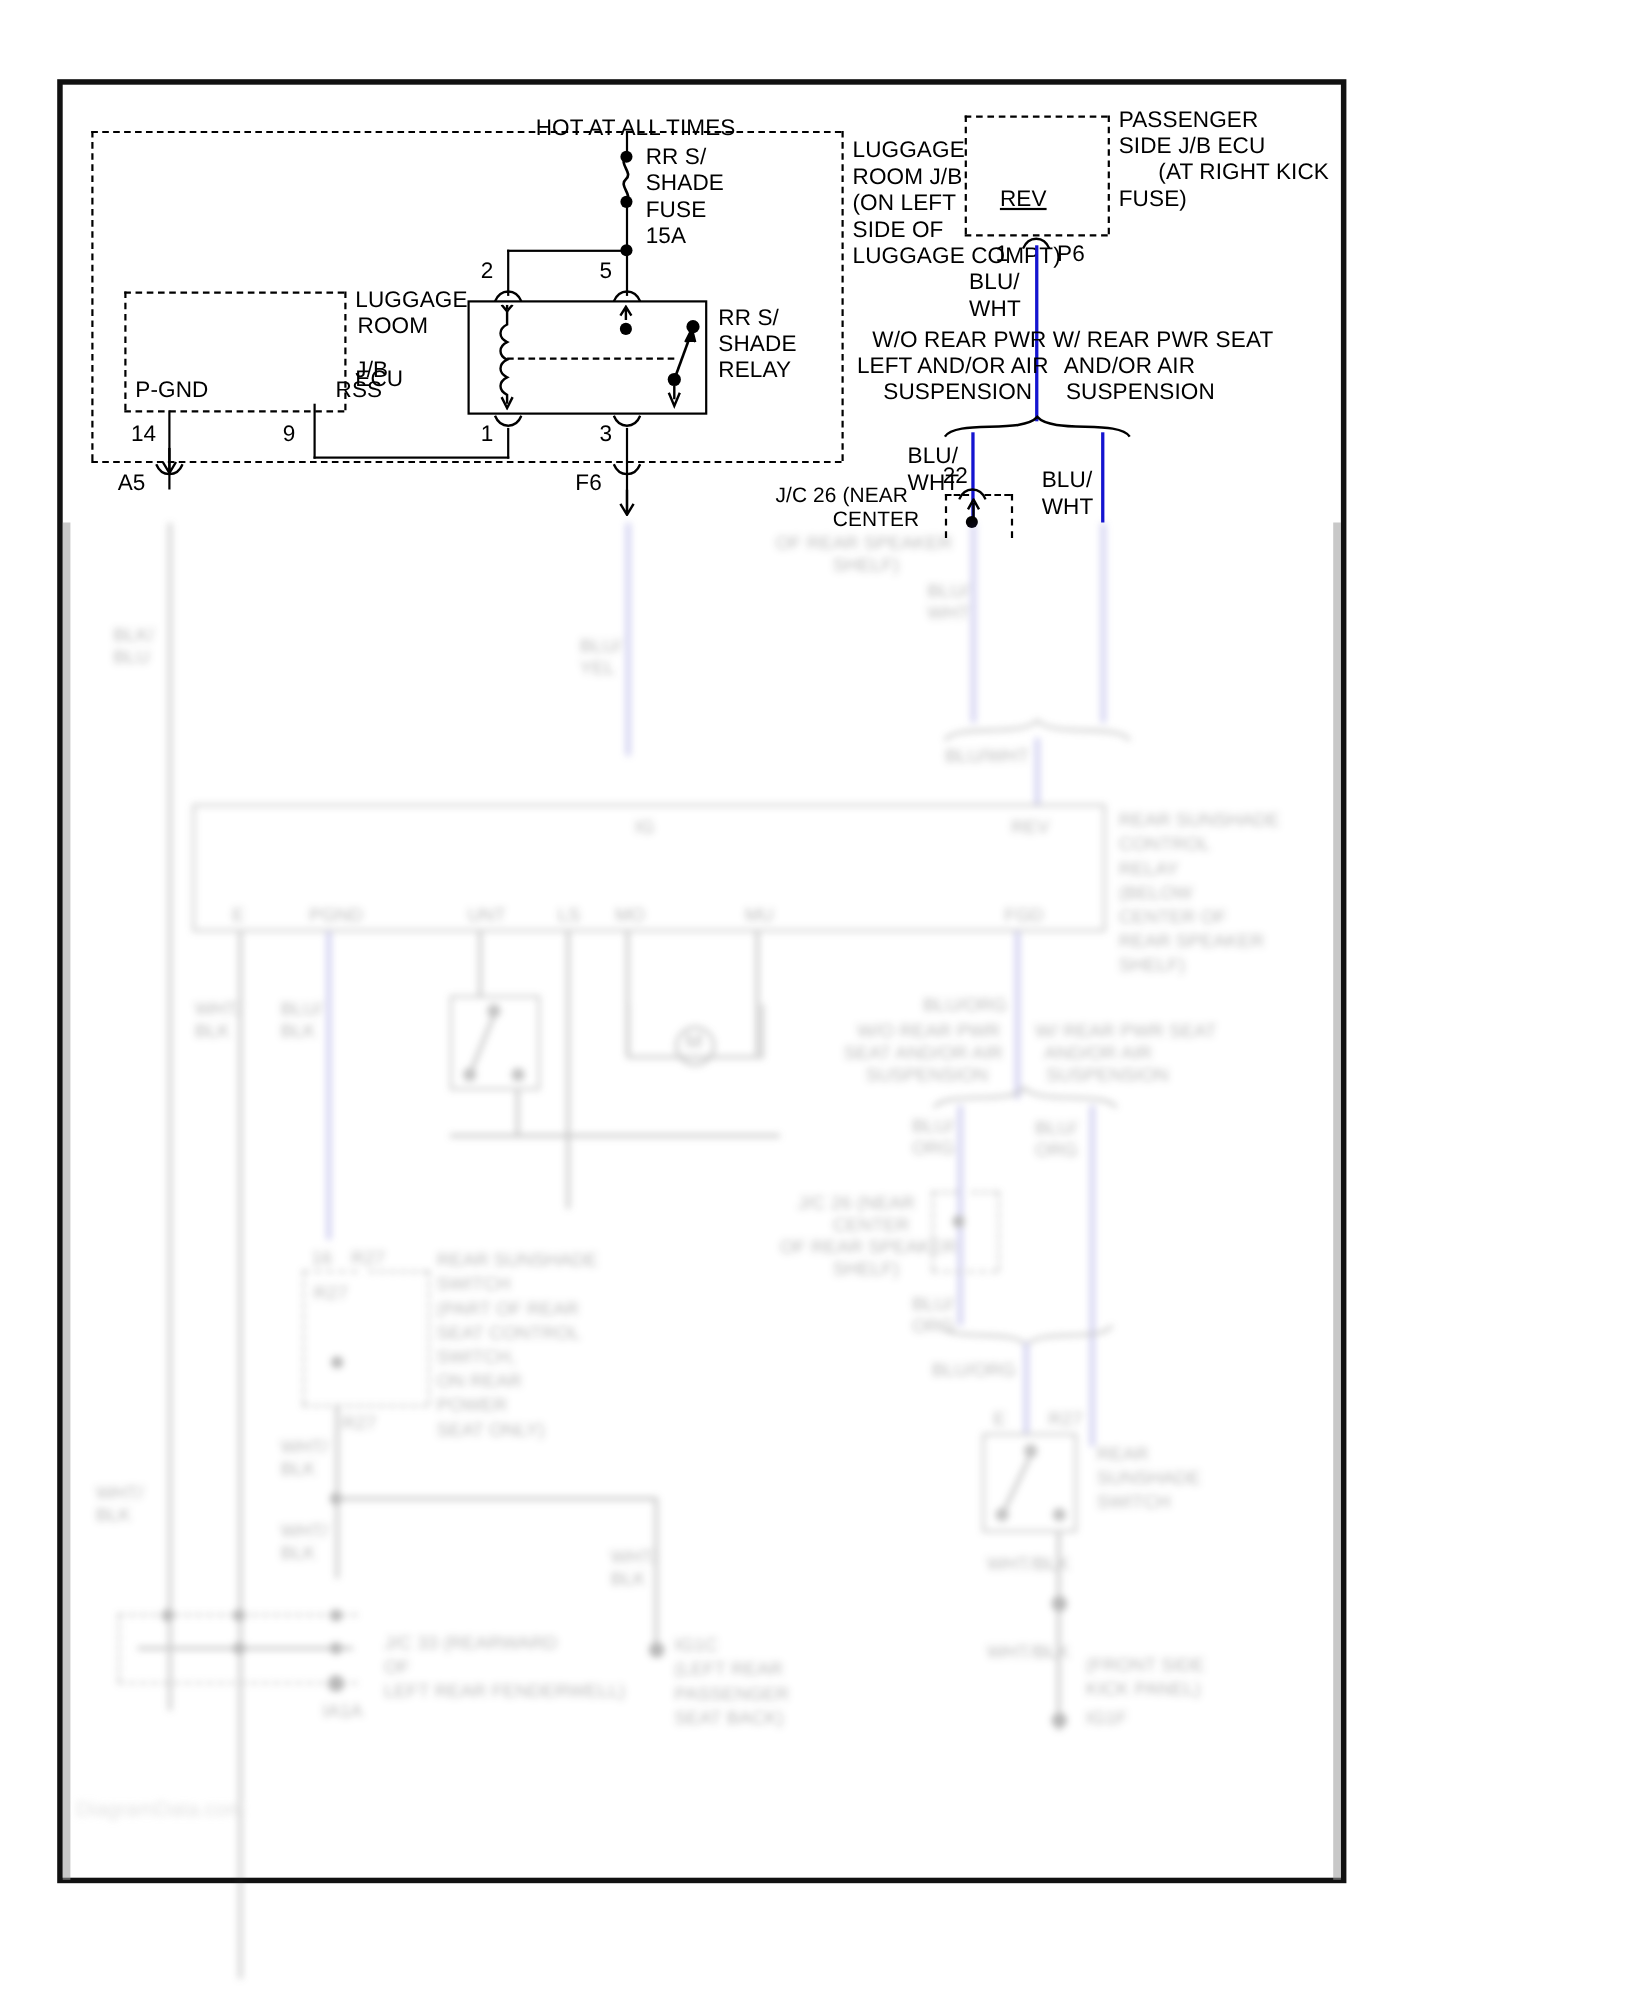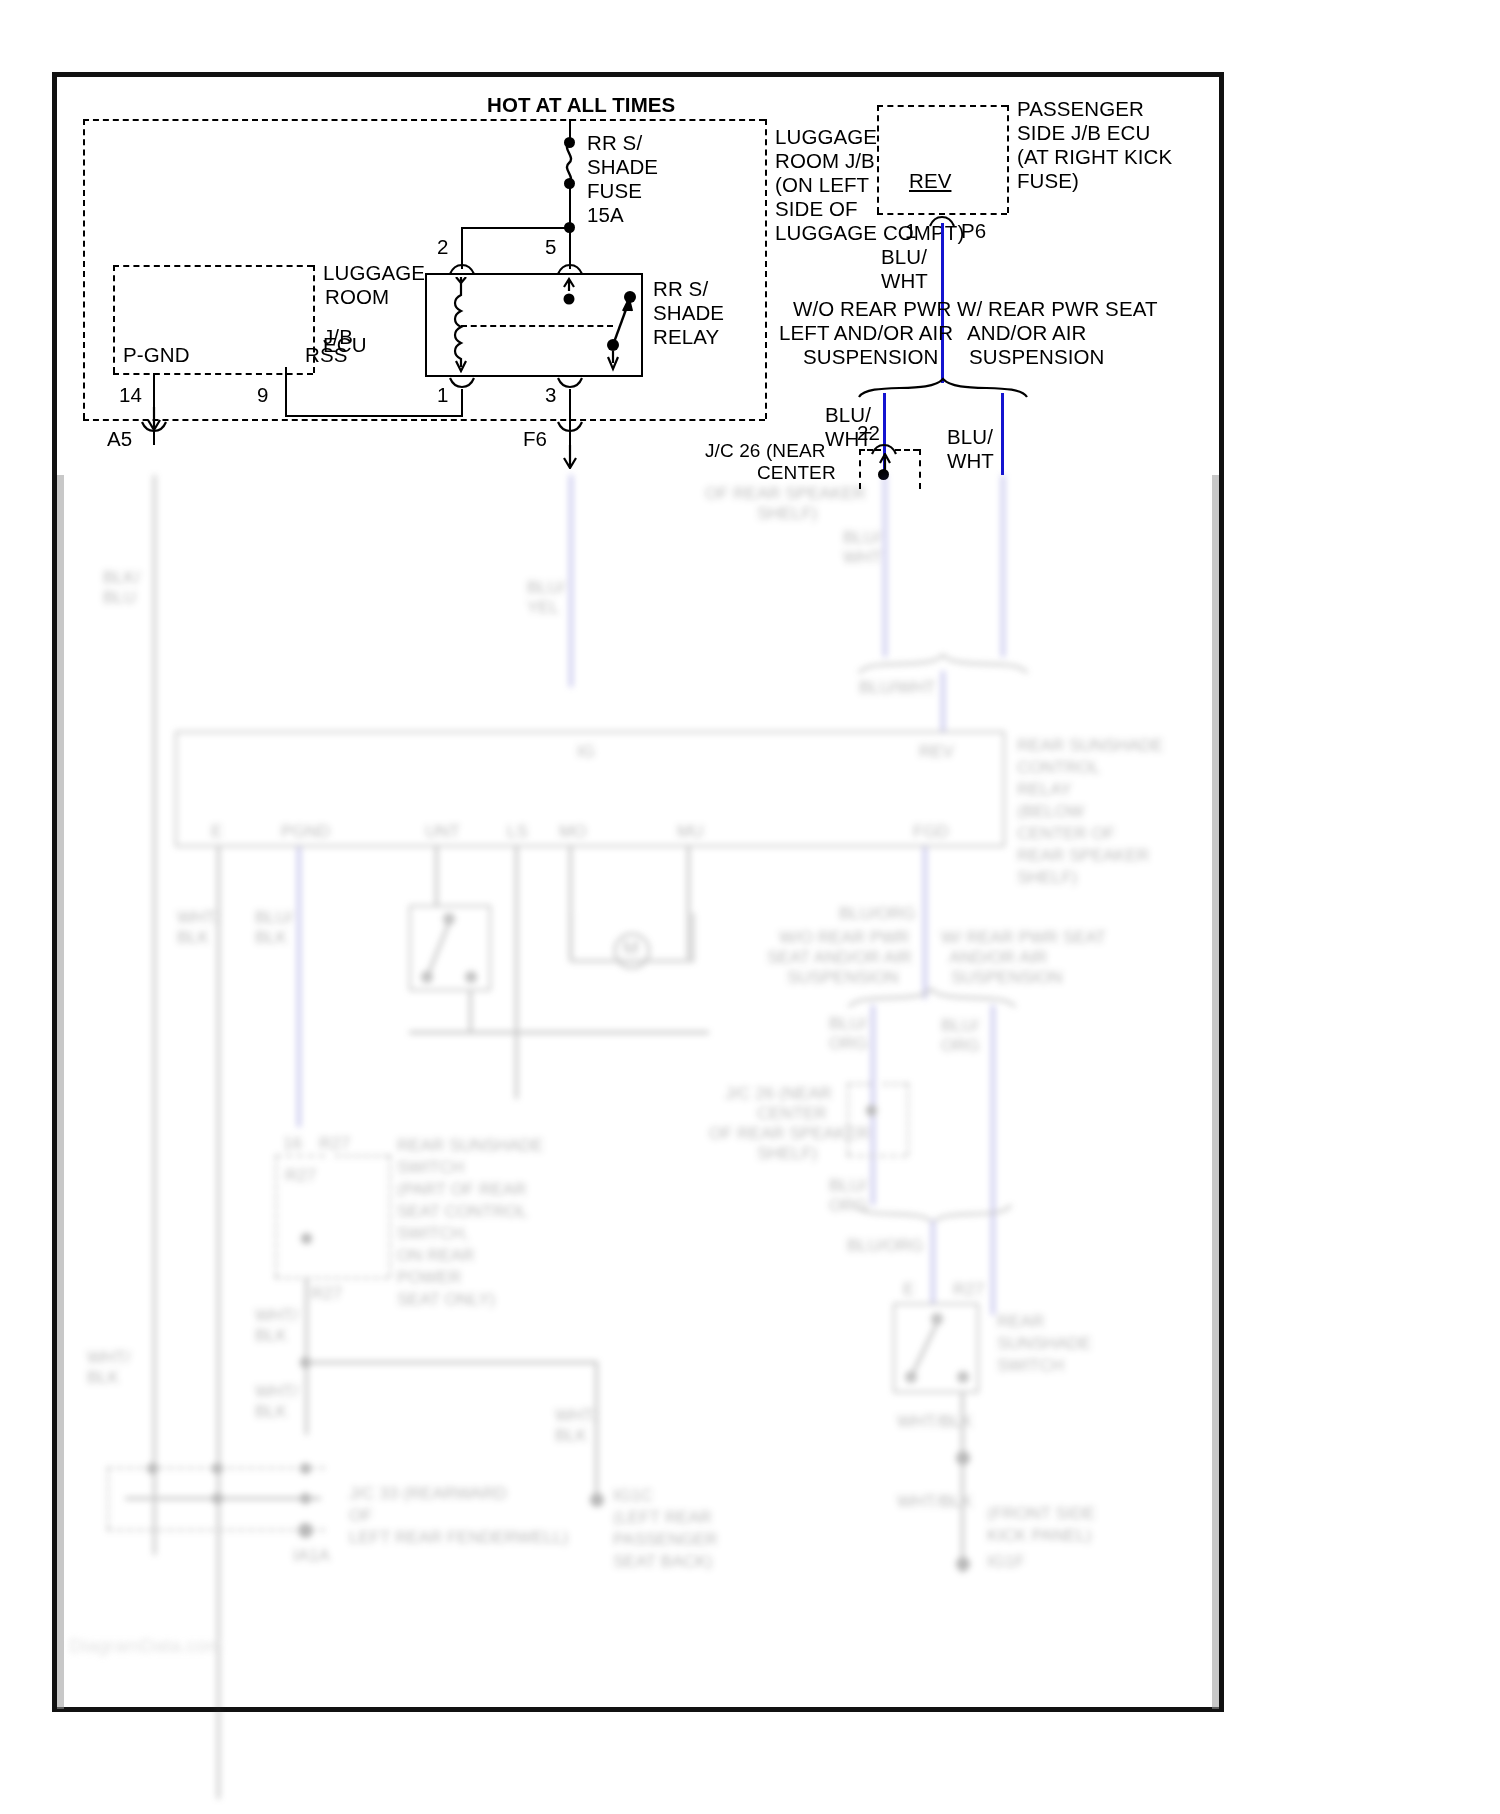--- a/index.html
+++ b/index.html
@@ -35,21 +35,21 @@
   .left-gutter{position:absolute;left:0px;top:398px;width:7px;height:1234px;background:#9a9a9a;opacity:.55;}
   .right-gutter{position:absolute;right:0px;top:398px;width:7px;height:1234px;background:#9a9a9a;opacity:.55;}
 </style>
 </head>
 <body>
 
 <div id="root">
 
   <div class="frame">
 
-    <div class="t" style="left:430px;top:16px;font-weight:700;">HOT AT ALL TIMES</div>
+    <div class="t" style="left:430px;top:28px;font-weight:400;">HOT AT ALL TIMES</div>
 
     <div class="dash-h" style="left:26px;top:42px;width:682px;"></div>
     <div class="dash-v" style="left:26px;top:42px;height:300px;"></div>
     <div class="dash-v" style="left:708px;top:42px;height:300px;"></div>
     <div class="dash-h" style="left:26px;top:342px;width:682px;"></div>
 
     <div class="t" style="left:718px;top:48px;">LUGGAGE</div>
     <div class="t" style="left:718px;top:72px;">ROOM J/B</div>
     <div class="t" style="left:718px;top:96px;">(ON LEFT</div>
     <div class="t" style="left:718px;top:120px;">SIDE OF</div>
@@ -154,21 +154,21 @@
     <div class="t" style="left:50px;top:350px;">A5</div>
 
     <div class="dash-h" style="left:820px;top:28px;width:130px;"></div>
     <div class="dash-v" style="left:820px;top:28px;height:108px;"></div>
     <div class="dash-v" style="left:950px;top:28px;height:108px;"></div>
     <div class="dash-h" style="left:820px;top:136px;width:130px;"></div>
     <div class="t" style="left:852px;top:92px;text-decoration:underline;">REV</div>
 
     <div class="t" style="left:960px;top:20px;">PASSENGER</div>
     <div class="t" style="left:960px;top:44px;">SIDE J/B ECU</div>
-    <div class="t" style="left:960px;top:68px;">(AT RIGHT KICK</div>
+    <div class="t" style="left:996px;top:68px;">(AT RIGHT KICK</div>
     <div class="t" style="left:960px;top:92px;">FUSE)</div>
 
     <svg style="position:absolute;left:872px;top:136px;" width="26" height="14">
       <path d="M1 13 C 6 1, 20 1, 25 13" stroke="#000" stroke-width="2.2" fill="none"></path>
     </svg>
     <div class="t" style="left:848px;top:142px;">1</div>
     <div class="t" style="left:904px;top:142px;">P6</div>
 
     <div class="wire" style="left:884px;top:146px;height:160px;"></div>
     <div class="t" style="left:824px;top:168px;">BLU/</div>

